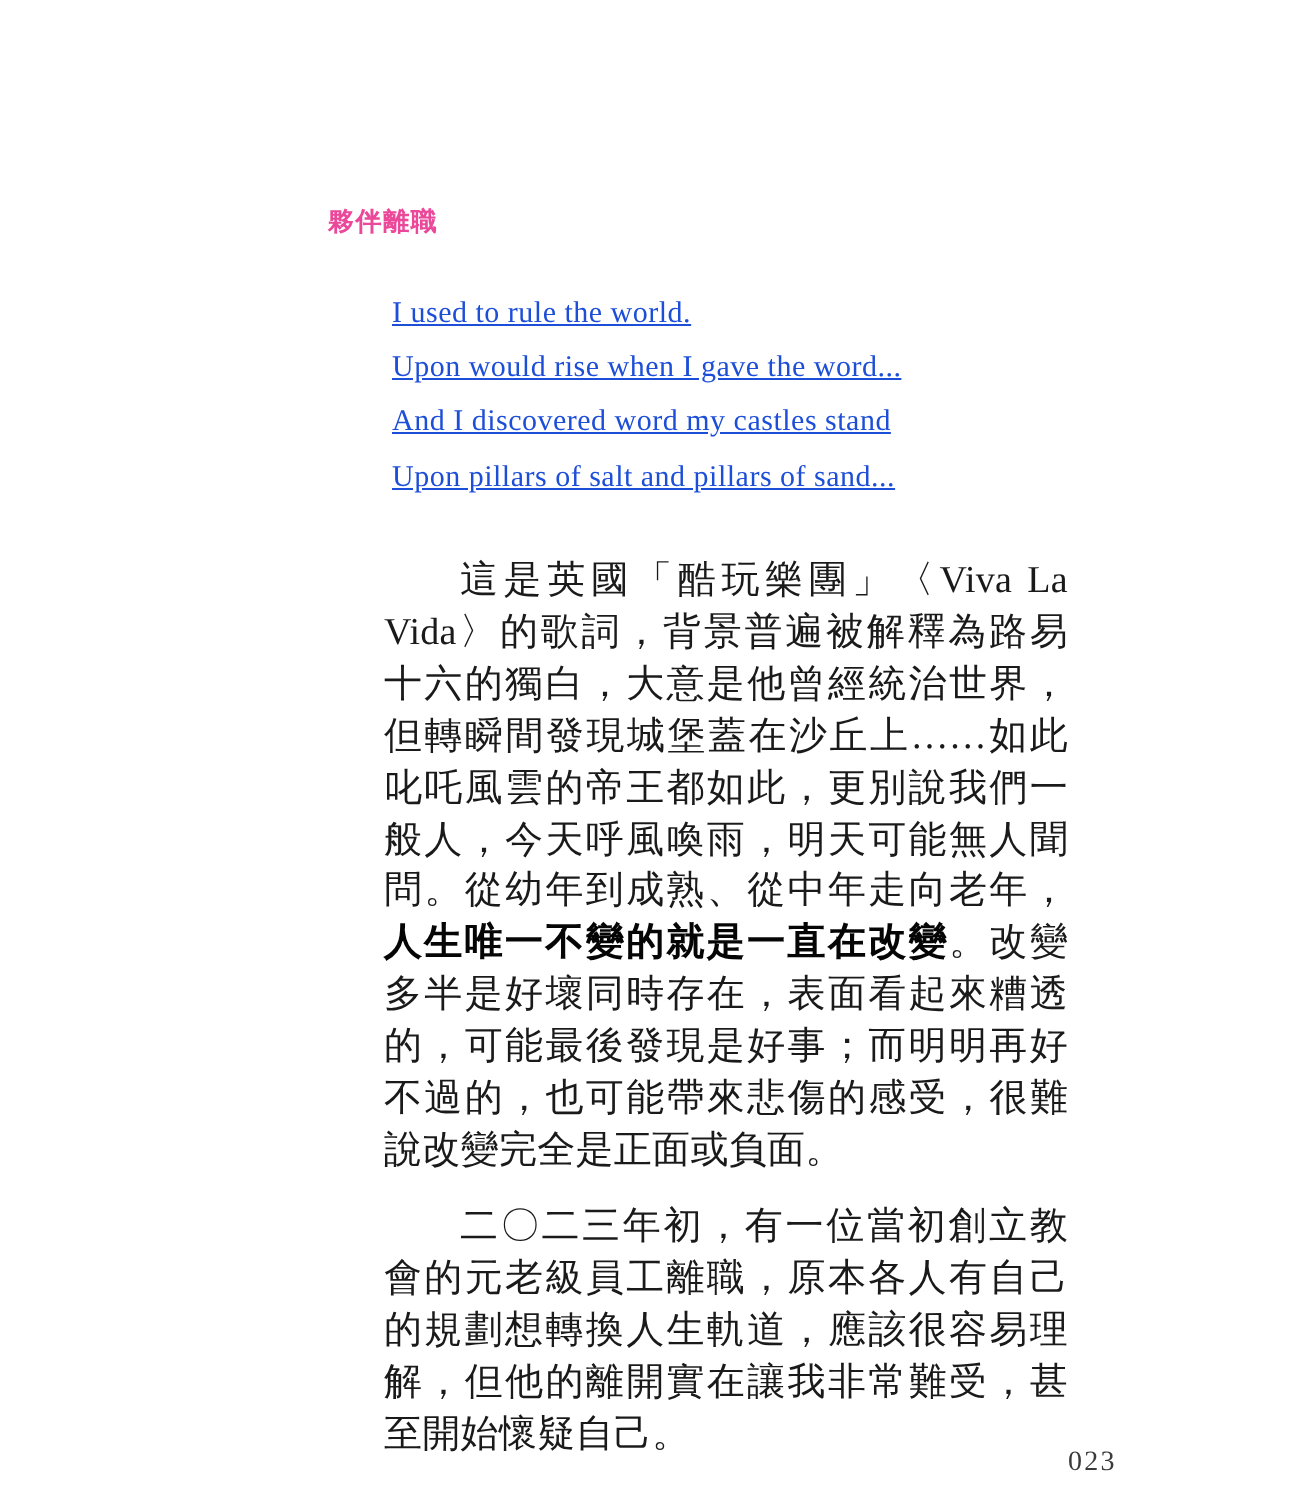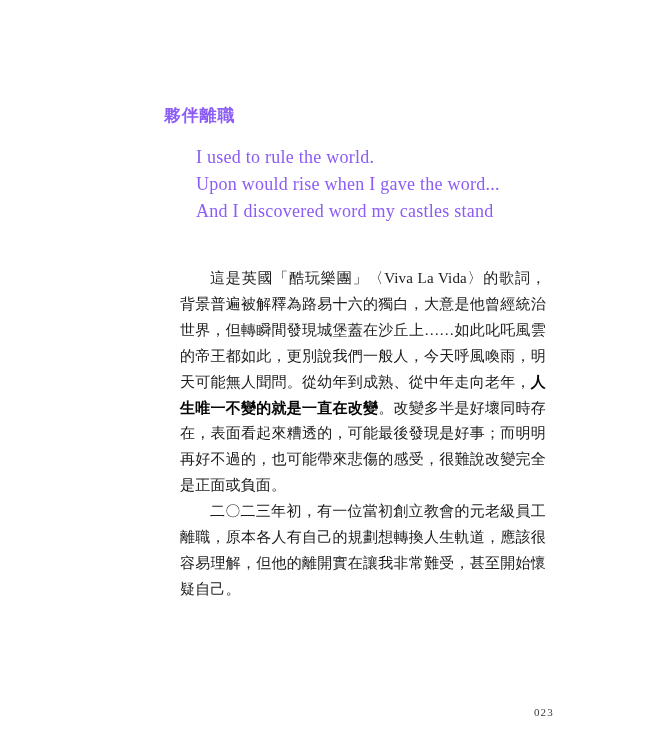--- a/index.html
+++ b/index.html
@@ -22,90 +22,92 @@
     inset: 0;
     width: 650px;
     height: 750px;
   }
 
   
   .chapter-title {
     position: absolute;
     left: 164px;
     top: 94px;
-    font-size: 17px;
+    font-size: 13px;
     font-weight: bold;
     letter-spacing: 0.8px;
     line-height: 1.25;
-    color: #8b5cf6;
+    color: #ec4899;
     white-space: nowrap;
   }
 
   
   .poem {
     position: absolute;
     left: 196px;
     top: 144px;
     width: 330px;
   }
   .poem-line {
-    font-size: 18px;
+    font-size: 15px;
     line-height: 27.2px;
-    color: #8b5cf6;
+    color: #1d4ed8;
     letter-spacing: 0.25px;
     white-space: nowrap;
+    text-decoration: underline;
   }
 
   
   .body-text {
     position: absolute;
     left: 180px;
     top: 266px;
     width: 366px;
   }
   .para {
-    font-size: 15px;
+    font-size: 19px;
     line-height: 25.9px;
     color: #1a1a1a;
     text-align: justify;
     text-justify: inter-ideograph;
     text-indent: 2em;
-    margin: 0;
+    margin: 12px;
     letter-spacing: 0.15px;
   }
   .para + .para {
     margin-top: 0;
   }
   .para b,
   .para .emph {
     font-weight: bold;
     color: #050505;
   }
 
   
   .folio {
     position: absolute;
     left: 534px;
-    top: 706px;
-    font-size: 11px;
+    top: 724px;
+    font-size: 14px;
     color: #3b3b3b;
     letter-spacing: 1.1px;
   }
 </style>
 </head>
 <body>
 
 <div class="page">
 
   <h1 class="chapter-title">夥伴離職</h1>
 
   <div class="poem">
     <div class="poem-line">I used to rule the world.</div>
     <div class="poem-line">Upon would rise when I gave the word...</div>
     <div class="poem-line">And I discovered word my castles stand</div>
+    <div class="poem-line">Upon pillars of salt and pillars of sand...</div>
   </div>
 
   <div class="body-text">
     <p class="para"><span>這是英國「酷玩樂團」〈Viva La Vida〉的歌詞，背景普遍被解釋為路易十六的獨白，大意是他曾經統治世界，但轉瞬間發現城堡蓋在沙丘上……如此叱吒風雲的帝王都如此，更別說我們一般人，今天呼風喚雨，明天可能無人聞問。從幼年到成熟、從中年走向老年，</span><b>人生唯一不變的就是一直在改變</b><span>。改變多半是好壞同時存在，表面看起來糟透的，可能最後發現是好事；而明明再好不過的，也可能帶來悲傷的感受，很難說改變完全是正面或負面。</span></p>
     <p class="para"><span>二〇二三年初，有一位當初創立教會的元老級員工離職，原本各人有自己的規劃想轉換人生軌道，應該很容易理解，但他的離開實在讓我非常難受，甚至開始懷疑自己。</span></p>
   </div>
 
   <div class="folio">023</div>
 
 </div>

